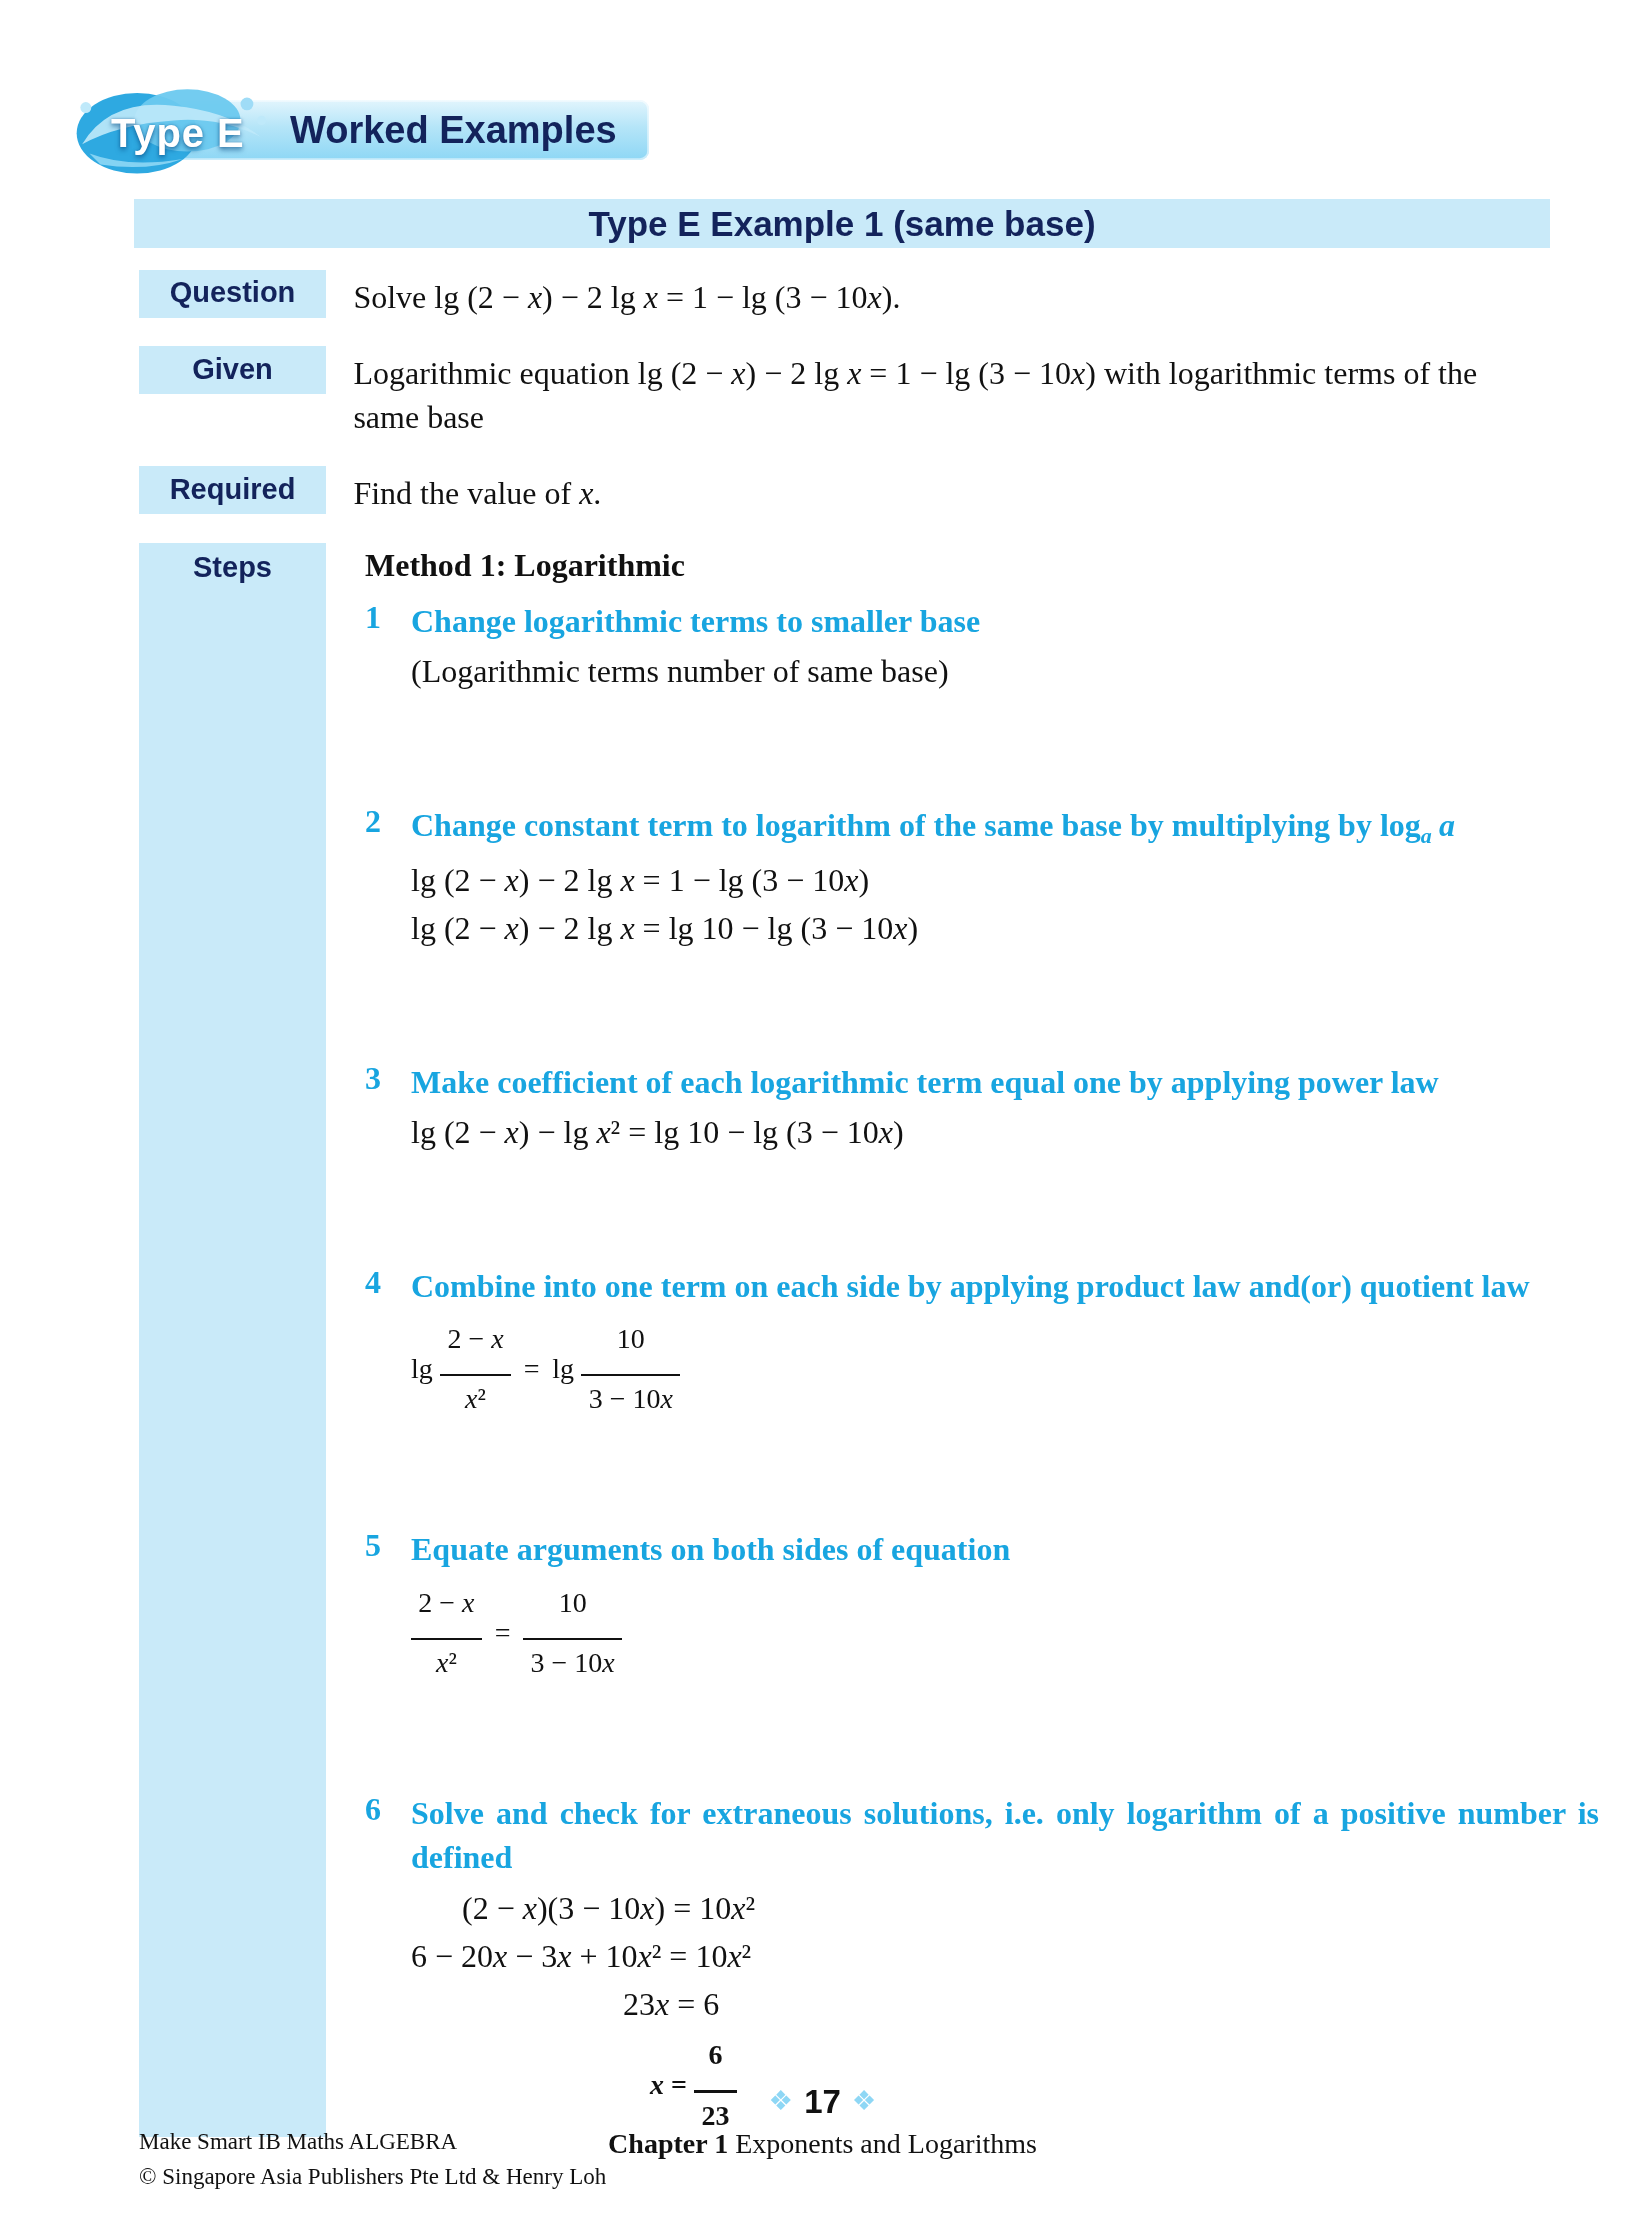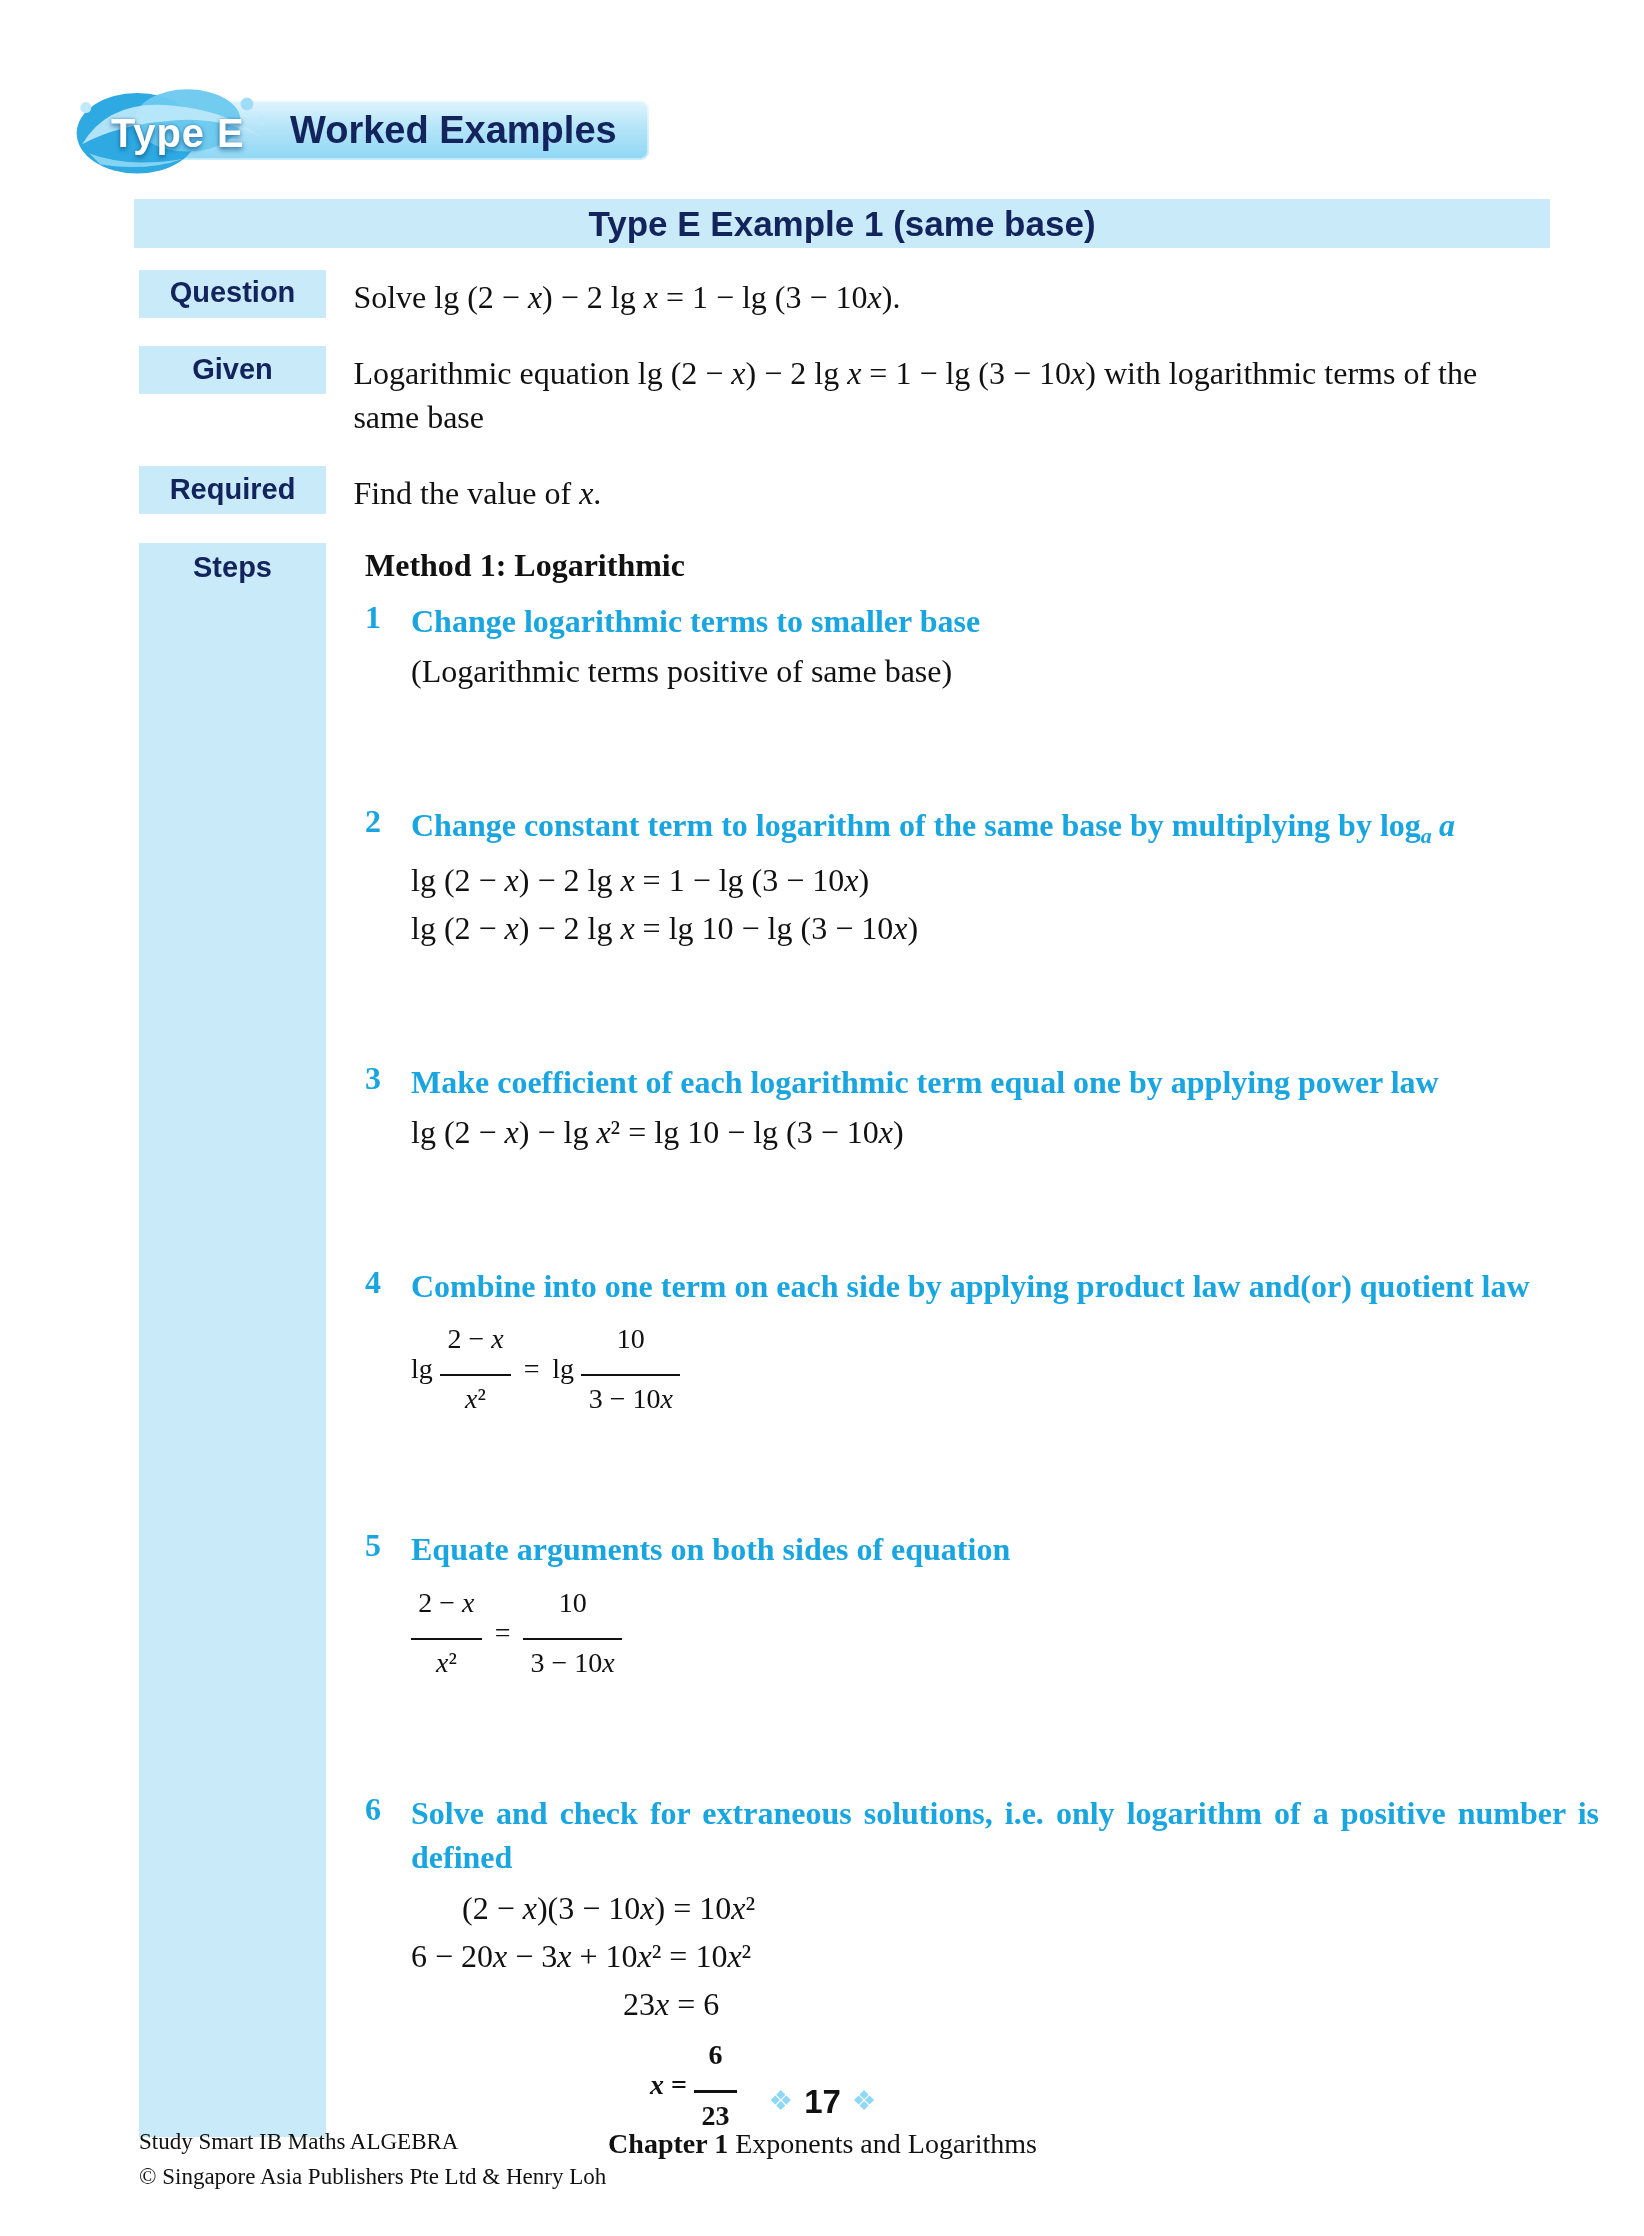--- a/index.html
+++ b/index.html
@@ -136,21 +136,21 @@
       <div class="steps-content">
 
         <div class="method-title">Method 1: Logarithmic</div>
 
         <div class="step">
           <div class="step-head">
             <span class="step-num">1</span>
             <span class="step-heading">Change logarithmic terms to smaller base</span>
           </div>
           <div class="step-body">
-            <div class="math-line">(Logarithmic terms positive of same base)</div>
+            <div class="math-line">(Logarithmic terms number of same base)</div>
           </div>
         </div>
 
         <div class="step">
           <div class="step-head">
             <span class="step-num">2</span>
             <span class="step-heading"><span>Change constant term to logarithm of the same base by multiplying by log</span><sub><i>a</i></sub><i class="tail-var">a</i></span>
           </div>
           <div class="step-body">
             <div class="math-line">lg (2 − <i>x</i>) − 2 lg <i>x</i> = 1 − lg (3 − 10<i>x</i>)</div>
@@ -227,21 +227,21 @@
               </span>
             </div>
           </div>
         </div>
 
       </div>
     </div>
   </div>
 
   <div class="footer-left">
-    <div>Study Smart IB Maths ALGEBRA</div>
+    <div>Make Smart IB Maths ALGEBRA</div>
     <div>© Singapore Asia Publishers Pte Ltd &amp; Henry Loh</div>
   </div>
 
   <div class="footer-center">
     <div class="page-num-line">
       <span class="diamond">❖</span><span>17</span><span class="diamond">❖</span>
     </div>
     <div class="chapter-line">
       <span class="chapter-label">Chapter 1</span>
       <span>Exponents and Logarithms</span>

